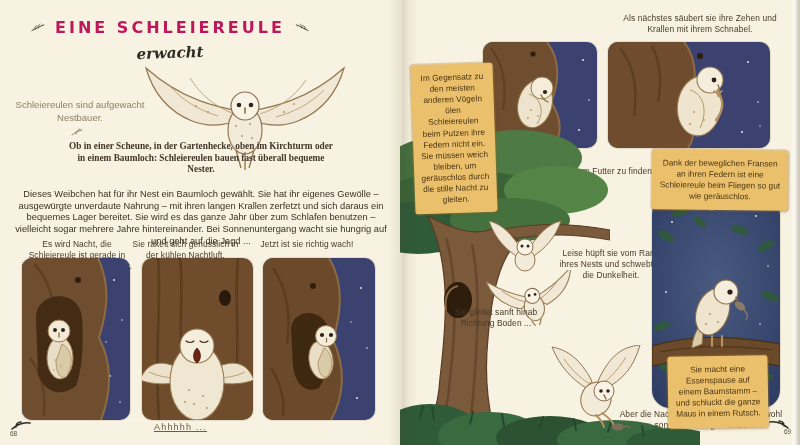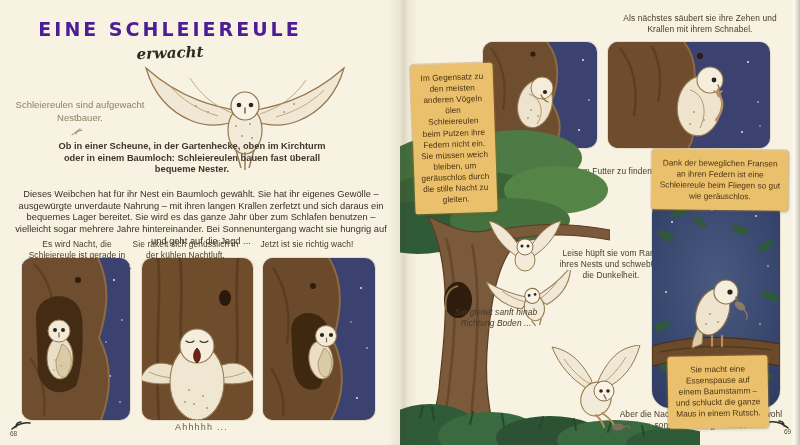--- a/index.html
+++ b/index.html
@@ -5,21 +5,21 @@
   html,body{margin:0;padding:0;}
   body{font-family:"Liberation Sans",sans-serif;background:#b8b4a8;}
   .spread{position:relative;width:800px;height:445px;overflow:hidden;background:#f7f2e1;}
   .abs{position:absolute;}
   
   .gutter{left:388px;top:0;width:30px;height:445px;
     background:linear-gradient(90deg,rgba(70,52,28,0) 0%,rgba(70,52,28,.07) 38%,rgba(70,52,28,.14) 52%,rgba(70,52,28,.05) 70%,rgba(70,52,28,0) 100%);}
   .edge-right{right:0;top:0;width:9px;height:445px;
     background:linear-gradient(90deg,rgba(255,255,255,0) 0%,rgba(255,255,255,.6) 35%,rgba(110,104,90,.35) 100%);}
   
-  .title{font-family:"DejaVu Sans",sans-serif;font-weight:bold;font-size:19px;letter-spacing:3px;color:#4c1d95;white-space:nowrap;}
+  .title{font-family:"DejaVu Sans",sans-serif;font-weight:bold;font-size:16px;letter-spacing:3px;color:#be185d;white-space:nowrap;}
   .subtitle{font-family:"DejaVu Serif",serif;font-style:italic;font-weight:bold;font-size:15px;color:#2e2a22;}
   .margin-note{font-size:9.5px;line-height:1.35;color:#8d8166;text-align:center;}
   .para{font-size:9.3px;line-height:1.26;color:#3a3126;text-align:center;}
   .para.lead{font-weight:bold;color:#41362a;}
   .cap{font-size:8.4px;line-height:1.28;color:#473a29;text-align:center;letter-spacing:.1px;}
   .note{background:#ebc06c;color:#4b3513;font-size:8.3px;line-height:1.34;text-align:center;
         padding:8px 7px;border-radius:3px;box-shadow:0 0 0 1.5px rgba(170,120,44,.3),1px 2px 3px rgba(90,60,20,.15);}
   .sound{font-size:9px;letter-spacing:1.2px;color:#6a5c47;text-align:center;}
   .pageno{font-size:6.5px;color:#55503f;}
   .panel{border-radius:10px;overflow:hidden;box-shadow:0 0 0 1px rgba(90,65,35,.12);}
@@ -66,21 +66,21 @@
           <circle cx="112" cy="74" r="1"></circle>
           <circle cx="104" cy="86" r="1"></circle>
           <circle cx="114" cy="88" r="1"></circle>
           <circle cx="70" cy="62" r="1"></circle>
           <circle cx="146" cy="62" r="1"></circle>
           <circle cx="58" cy="56" r="1"></circle>
           <circle cx="156" cy="54" r="1"></circle>
         </g>
     </svg>
 
-    <div class="abs para lead" style="left:58px;top:141px;width:268px;">Ob in einer Scheune, in der Gartenhecke, oben im Kirchturm oder in einem Baumloch: Schleiereulen bauen fast überall bequeme Nester.</div>
+    <div class="abs para lead" style="left:67px;top:141px;width:268px;font-family:Liberation Serif, serif;">Ob in einer Scheune, in der Gartenhecke, oben im Kirchturm oder in einem Baumloch: Schleiereulen bauen fast überall bequeme Nester.</div>
     <div class="abs para" style="left:12px;top:189px;width:378px;">Dieses Weibchen hat für ihr Nest ein Baumloch gewählt. Sie hat ihr eigenes Gewölle – ausgewürgte unverdaute Nahrung – mit ihren langen Krallen zerfetzt und sich daraus ein bequemes Lager bereitet. Sie wird es das ganze Jahr über zum Schlafen benutzen – vielleicht sogar mehrere Jahre hintereinander. Bei Sonnenuntergang wacht sie hungrig auf und geht auf die Jagd ...</div>
 
     <div class="abs cap" style="left:18px;top:239px;width:118px;">Es wird Nacht, die Schleiereule ist gerade in ihrem Baumloch aufgewacht.</div>
     <div class="abs cap" style="left:130px;top:239px;width:111px;">Sie räkelt sich genüsslich in der kühlen Nachtluft.</div>
     <div class="abs cap" style="left:251px;top:239px;width:112px;text-align:center;">Jetzt ist sie richtig wach!</div>
 
     <div class="abs panel" style="left:22px;top:258px;width:108px;height:162px;">
       <svg width="108" height="162" viewBox="0 0 108 162">
         <rect width="108" height="162" fill="#3b4270"></rect>
         <g fill="#e9e5d9">
@@ -153,21 +153,21 @@
           <ellipse cx="0" cy="0" rx="12" ry="19" fill="#ead fc6" stroke="#96794f" stroke-width="1" transform="rotate(-8)" style="fill:#eadfc6"></ellipse>
           <path d="M3 -12 C12 -7 13 7 6 17 C1 18 -3 13 -3 2 Z" fill="#d9cba8" stroke="#a88a5c" stroke-width=".8"></path>
           <circle cx="5" cy="-24" r="10.5" fill="#f3ecda" stroke="#96794f" stroke-width="1"></circle>
           <circle cx="1" cy="-25" r="2.1" fill="#2c2115"></circle>
             <circle cx="10" cy="-25" r="2.1" fill="#2c2115"></circle>
           <path d="M5.5 -22 L5.5 -18" stroke="#8a6b40" stroke-width="1.2" stroke-linecap="round"></path>
         </g>
       </svg>
     </div>
 
-    <div class="abs sound" style="left:146px;top:422px;width:111px;">Ahhhhh ...</div>
+    <div class="abs sound" style="left:125px;top:422px;width:111px;text-decoration:underline;">Ahhhhh ...</div>
 
     <svg class="abs" style="left:10px;top:420px;" width="22" height="11" viewBox="0 0 22 11">
       <path d="M2 9 C8 4 14 2 20 3 M6 7 C6 4 8 2 11 2" stroke="#2c2a22" stroke-width="1.6" fill="none" stroke-linecap="round"></path>
     </svg>
     <div class="abs pageno" style="left:10px;top:430px;">68</div>
   </div>
 
   <div class="abs" style="left:400px;top:0;width:400px;height:445px;">
 
     <div class="abs cap" style="left:220px;top:13px;width:160px;">Als nächstes säubert sie ihre Zehen und Krallen mit ihrem Schnabel.</div>
@@ -288,21 +288,21 @@
       <circle cx="64" cy="46" r="10" fill="#f8f3e5" stroke="#8a6f4e" stroke-width="1"></circle>
       <circle cx="61" cy="46" r="1.8" fill="#2e2417"></circle>
         <circle cx="68" cy="46" r="1.8" fill="#2e2417"></circle>
       <path d="M64 50 L66 54" stroke="#8a6b40" stroke-width="1.4" stroke-linecap="round"></path>
       <path d="M62 68 C68 72 72 76 74 80 M56 70 C60 74 63 78 64 82" stroke="#b4905f" stroke-width="2" fill="none" stroke-linecap="round"></path>
       <ellipse cx="78" cy="82" rx="6" ry="3.5" fill="#7d6e5a"></ellipse>
       <path d="M84 82 C88 80 90 82 90 84" stroke="#7d6e5a" stroke-width="1.2" fill="none"></path>
     </svg>
 
     <div class="abs cap" style="left:158px;top:248px;width:106px;">Leise hüpft sie vom Rand ihres Nests und schwebt in die Dunkelheit.</div>
-    <div class="abs cap" style="left:48px;top:307px;width:96px;font-style:italic;">Sie gleitet sanft hinab Richtung Boden ...</div>
+    <div class="abs cap" style="left:48px;top:307px;width:96px;">Sie gleitet sanft hinab Richtung Boden ...</div>
 
     <div class="abs panel" style="left:252px;top:196px;width:128px;height:212px;border-radius:18px;">
       <svg width="128" height="212" viewBox="0 0 128 212">
         <defs>
           <radialGradient id="nightg" cx="50%" cy="42%" r="75%">
             <stop offset="0%" stop-color="#49597f"></stop>
               <stop offset="100%" stop-color="#2e3c63"></stop>
           </radialGradient>
         </defs>
         <rect width="128" height="212" fill="url(#nightg)"></rect>

